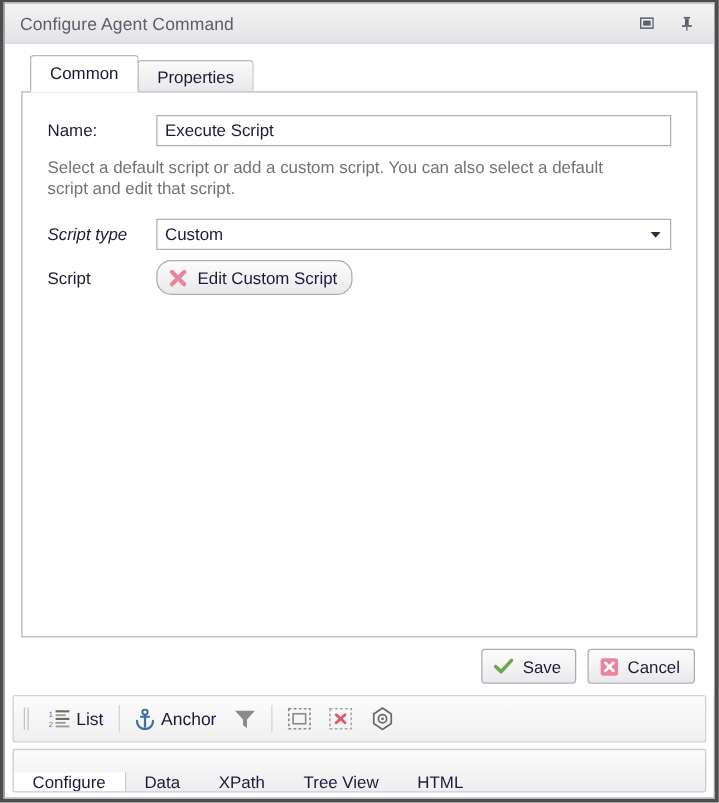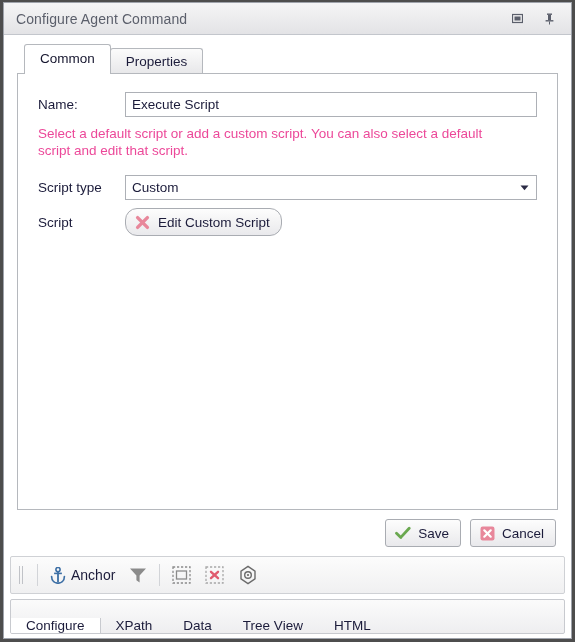--- a/index.html
+++ b/index.html
@@ -145,40 +145,40 @@
     display: flex;
     align-items: center;
     margin-bottom: 8px;
   }
   .form-label {
     font-size: 13.5px;
     color: #1b1b3a;
     white-space: nowrap;
   }
   .label-name   { width: 87px; }
-  .label-stype  { width: 87px; }
+  .label-stype  { width: 87px; font-style: italic; }
   .label-script { width: 87px; }
 
   .text-input {
     flex: 1 1 auto;
     height: 25px;
     border: 1px solid #adb0b6;
     background: #ffffff;
     font-family: "Liberation Sans", sans-serif;
     font-size: 13.5px;
     color: #1b1b3a;
     padding: 0 6px;
     box-sizing: border-box;
     outline: none;
     border-radius: 0;
   }
 
   .helptext {
     font-size: 13.5px;
-    color: #ec4899;
+    color: #737373;
     line-height: 17px;
     margin: 0 0 16px 0;
     max-width: 478px;
   }
 
   
   .combo {
     flex: 1 1 auto;
     height: 25px;
     border: 1px solid #adb0b6;
@@ -427,20 +427,34 @@
 
   </div>
 
   <div class="toolbar">
 
     <span class="grip">
       <i></i>
           <i></i>
     </span>
 
+    <span class="tbar-item">
+      <span class="ico">
+        <svg width="17" height="16" viewBox="0 0 17 16">
+          <text x="0" y="6.4" font-family="Liberation Sans, sans-serif" font-size="6" fill="#3d6fa5">1</text>
+          <text x="0" y="14.4" font-family="Liberation Sans, sans-serif" font-size="6" fill="#3d6fa5">2</text>
+          <rect x="5.5" y="1.2" width="11" height="1.7" fill="#6b6b6b"></rect>
+          <rect x="5.5" y="4.4" width="8" height="1.5" fill="#9a9a9a"></rect>
+          <rect x="5.5" y="7.3" width="11" height="1.7" fill="#6b6b6b"></rect>
+          <rect x="5.5" y="10.5" width="8" height="1.5" fill="#9a9a9a"></rect>
+          <rect x="5.5" y="13.4" width="11" height="1.5" fill="#9a9a9a"></rect>
+        </svg>
+      </span>
+      <span>List</span>
+    </span>
 
     <span class="tbar-sep"></span>
 
     <span class="tbar-item">
       <span class="ico">
         <svg width="16" height="17" viewBox="0 0 16 17">
           <circle cx="8" cy="2.6" r="2.1" fill="none" stroke="#3d6fa5" stroke-width="1.6"></circle>
           <rect x="7.1" y="4.6" width="1.8" height="10.5" fill="#3d6fa5"></rect>
           <rect x="4.1" y="5.6" width="7.8" height="1.6" fill="#3d6fa5"></rect>
           <path d="M1.6 9.6 C1.6 14.4 5.2 16.2 8 16.2 C10.8 16.2 14.4 14.4 14.4 9.6" fill="none" stroke="#3d6fa5" stroke-width="1.7" stroke-linecap="round"></path>
@@ -491,24 +505,24 @@
     </span>
 
   </div>
 
   <div class="bottom-tabs-wrap">
     <div class="bottom-tabs">
       <div class="btab active">
         <span>Configure</span>
       </div>
       <div class="btab">
+        <span>Data</span>
+      </div>
+      <div class="btab">
         <span>XPath</span>
-      </div>
-      <div class="btab">
-        <span>Data</span>
       </div>
       <div class="btab">
         <span>Tree View</span>
       </div>
       <div class="btab">
         <span>HTML</span>
       </div>
     </div>
   </div>
 

